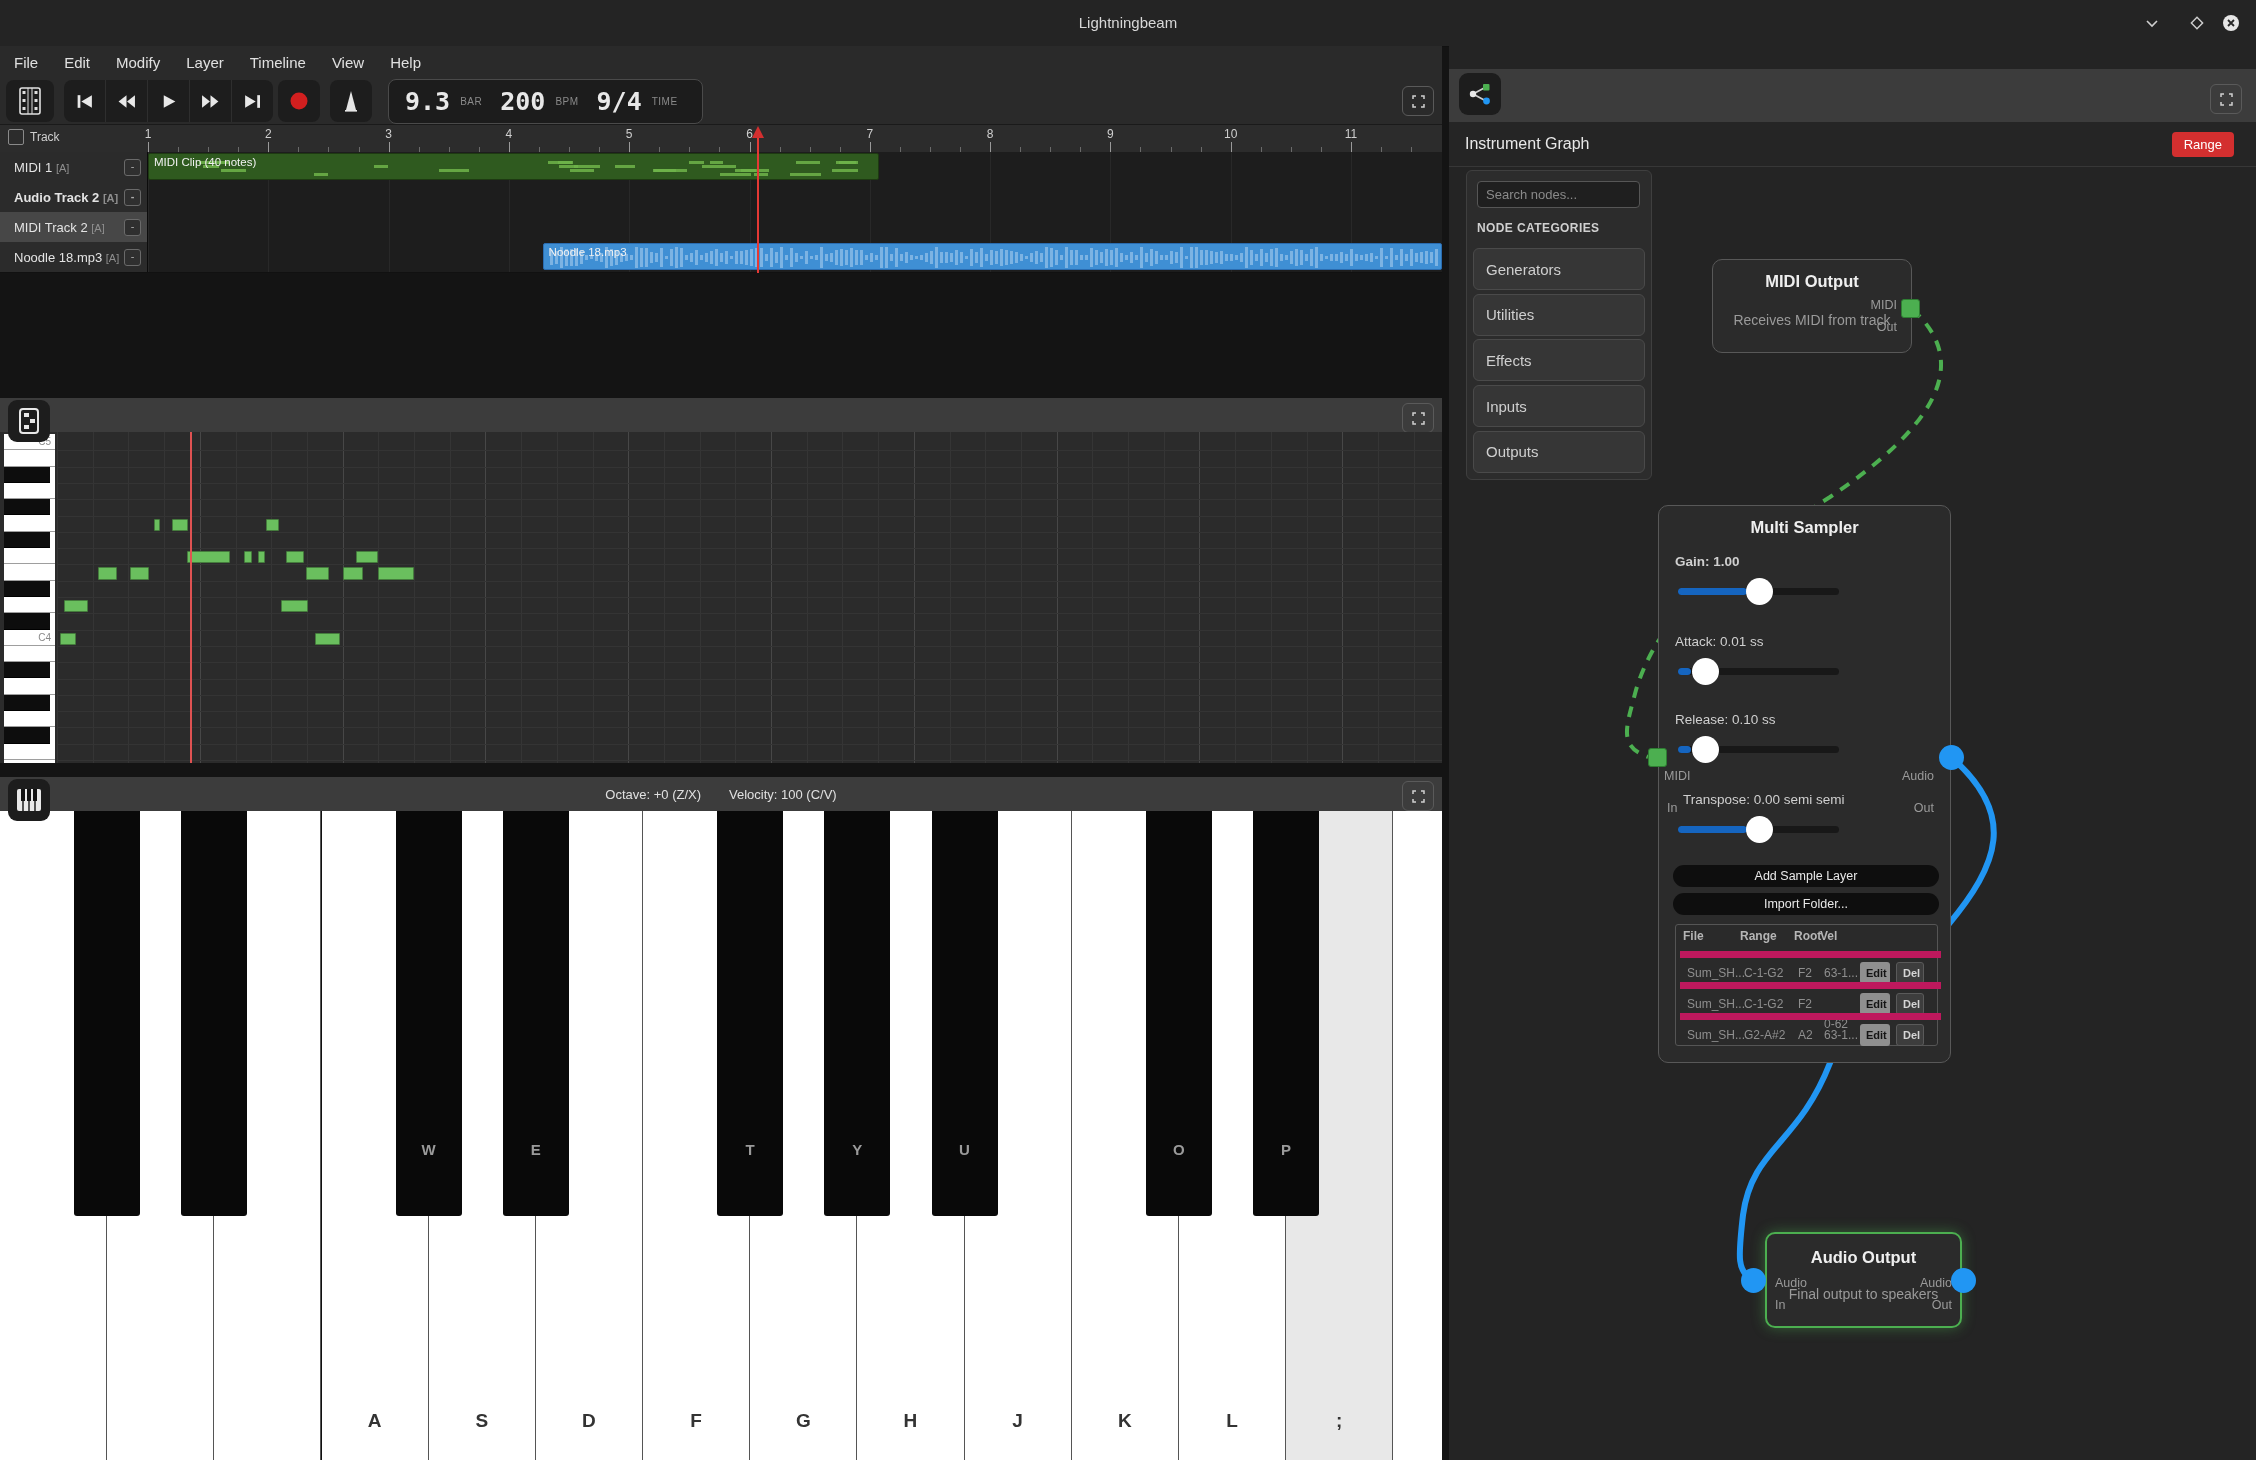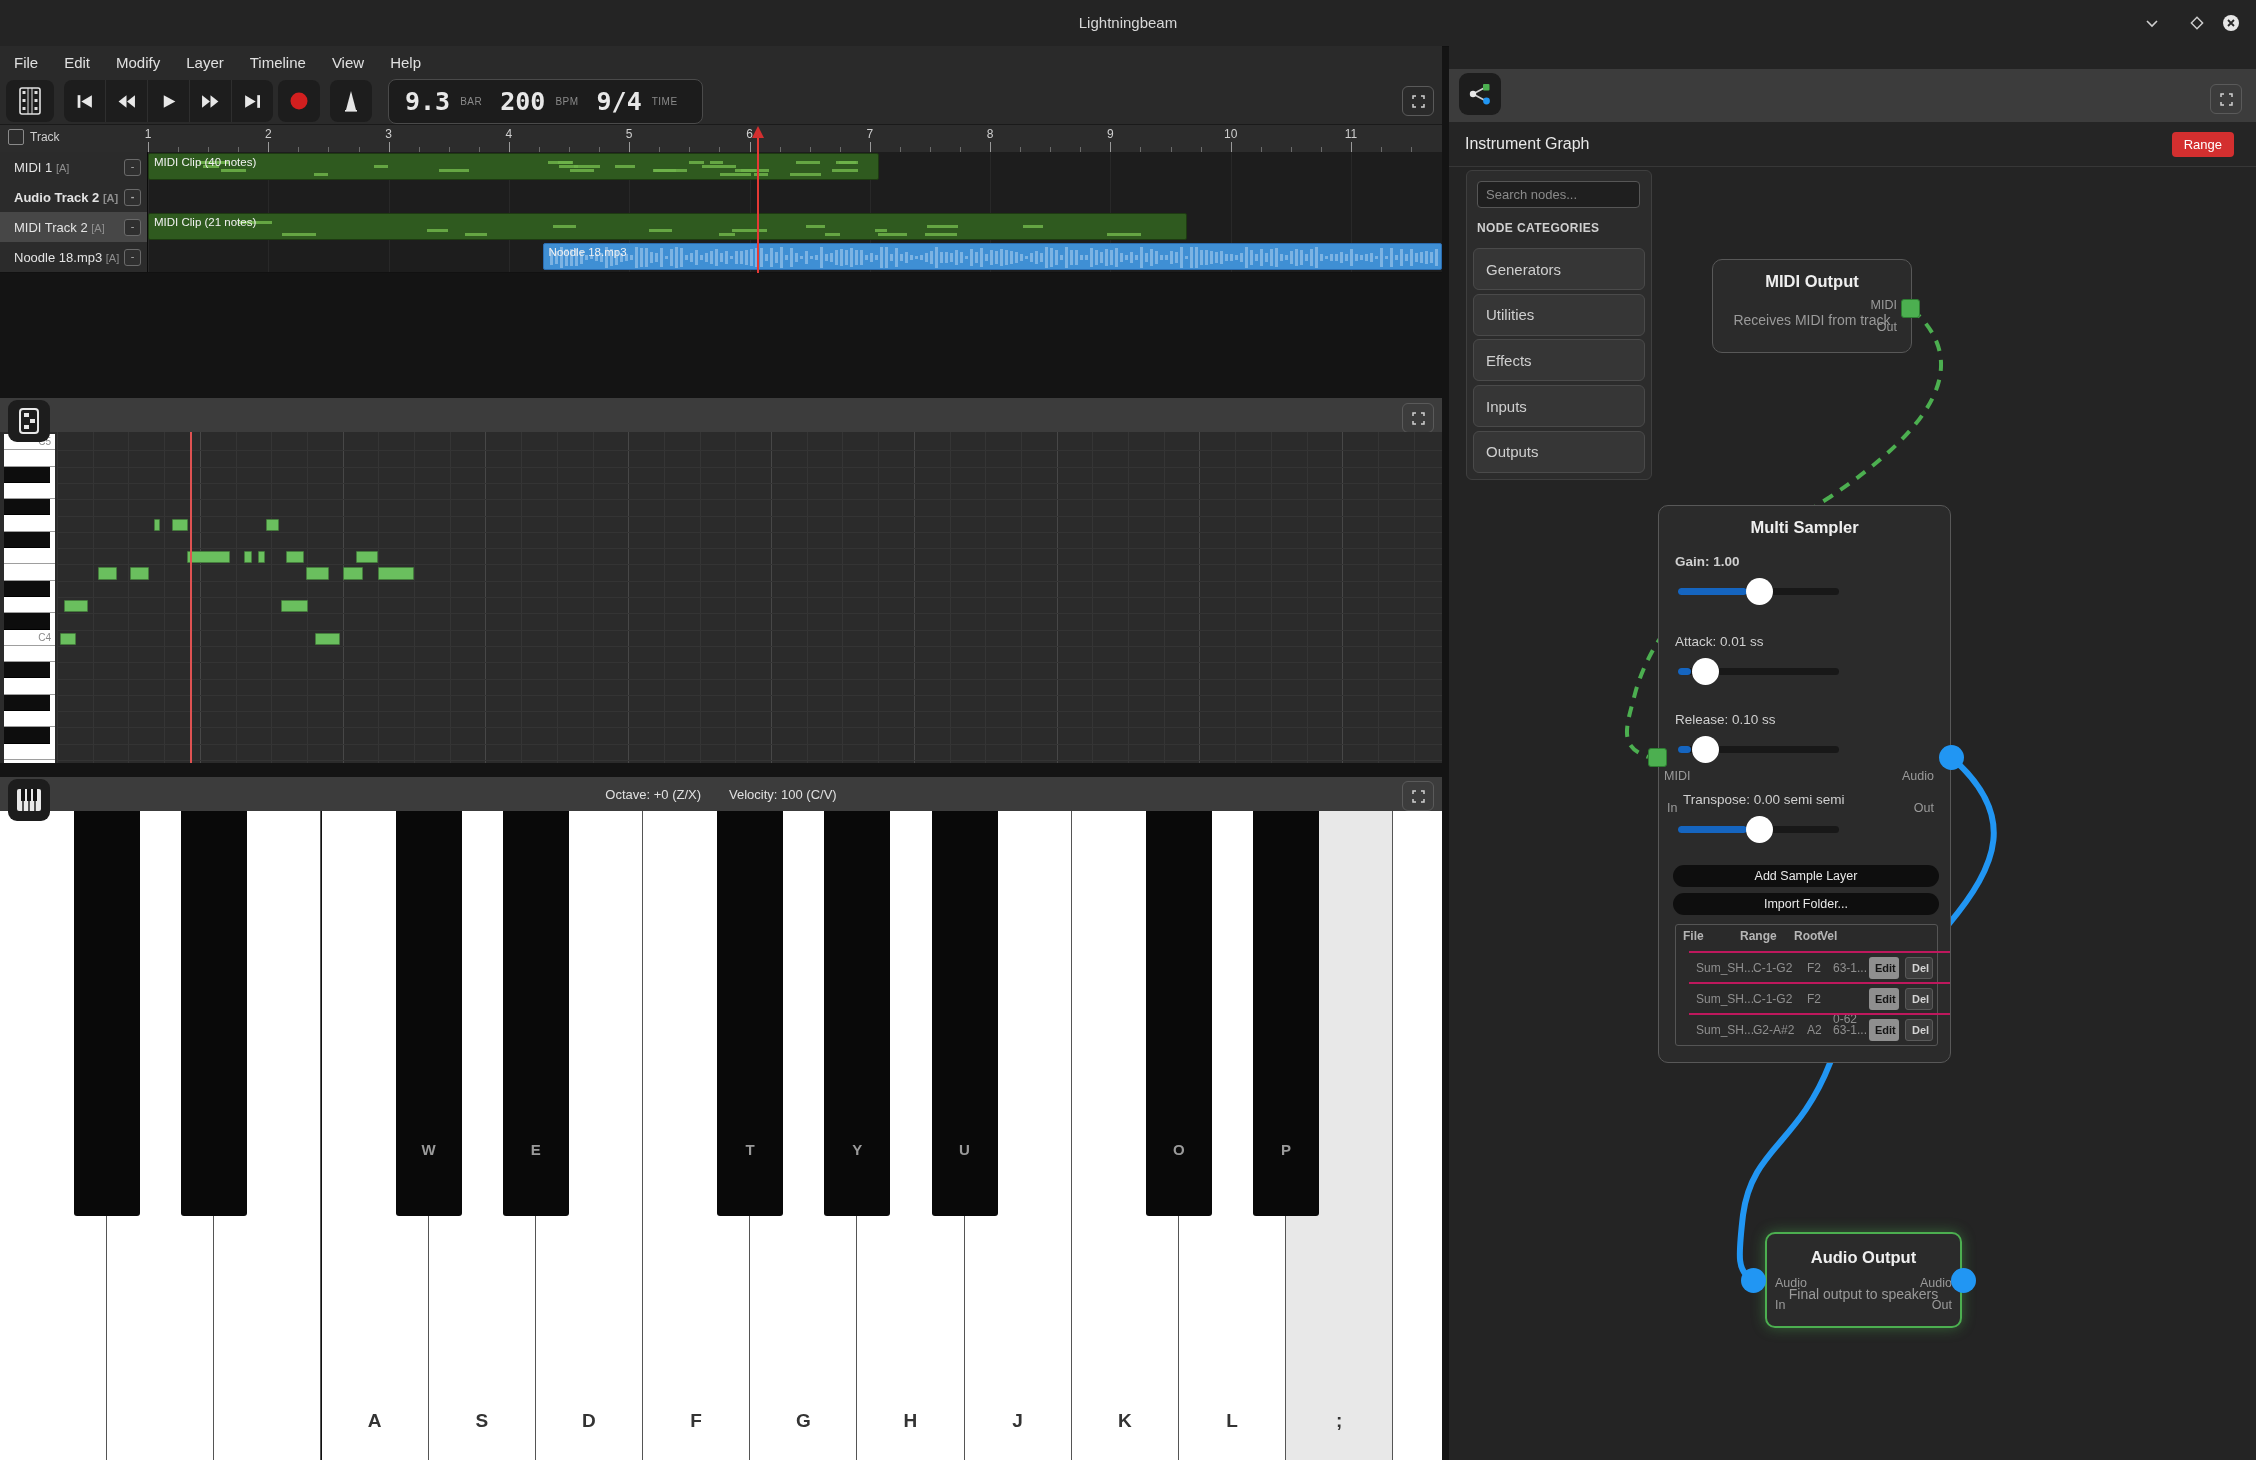--- a/index.html
+++ b/index.html
@@ -87,21 +87,21 @@
   .port-ci{position:absolute;width:25px;height:25px;background:#2196f3;border-radius:50%;z-index:4;}
   #node-output{border:2px solid #4caf50;box-shadow:0 0 14px rgba(76,175,80,.45);}
   .param-label{position:absolute;font-size:13.5px;color:#cfcfcf;}
   .slider{position:absolute;height:7px;background:#181818;border-radius:4px;}
   .slider .fill{position:absolute;left:0;top:0;height:7px;background:#1565c0;border-radius:4px;}
   .slider .knob{position:absolute;top:-10px;width:27px;height:27px;background:#fff;border-radius:50%;}
   .pill-btn{position:absolute;left:14px;width:266px;height:22px;background:#0e0e0e;border:none;border-radius:12px;color:#e8e8e8;
             font-size:12.5px;font-family:"Liberation Sans",sans-serif;}
   #sample-table{position:absolute;left:16px;top:418px;width:263px;height:122px;border:1px solid #555;border-radius:3px;box-sizing:border-box;background:#2a2a2a;}
   .st-head{position:absolute;top:4px;font-size:12px;font-weight:bold;color:#b5b5b5;}
-  .st-row{position:absolute;left:13px;width:100%;height:31px;border-top:2px solid #be185d;}
+  .st-row{position:absolute;left:4px;width:100%;height:31px;border-top:7px solid #be185d;}
   .st-cell{position:absolute;top:8px;font-size:12px;color:#8f8f8f;white-space:nowrap;}
   .edit-btn{position:absolute;left:180px;top:4px;width:30px;height:22px;background:#8f8f8f;color:#141414;border:none;border-radius:3px;font-size:11px;font-weight:bold;}
   .del-btn{position:absolute;left:216px;top:4px;width:28px;height:22px;background:#3d3d3d;color:#d5d5d5;border:1px solid #5a5a5a;border-radius:3px;font-size:11px;font-weight:bold;box-sizing:border-box;}
   svg{display:block;}
 </style>
 </head>
 <body>
 
 <div class="abs" id="titlebar">
   <div class="abs" id="win-title">Lightningbeam</div>
@@ -339,39 +339,20 @@
         <div style="position: absolute; left: 120.3px; top: 0px; width: 1px; height: 30px; background: rgba(255, 255, 255, 0.05);"></div>
         <div style="position: absolute; left: 240.6px; top: 0px; width: 1px; height: 30px; background: rgba(255, 255, 255, 0.05);"></div>
         <div style="position: absolute; left: 360.9px; top: 0px; width: 1px; height: 30px; background: rgba(255, 255, 255, 0.05);"></div>
         <div style="position: absolute; left: 481.2px; top: 0px; width: 1px; height: 30px; background: rgba(255, 255, 255, 0.05);"></div>
         <div style="position: absolute; left: 601.5px; top: 0px; width: 1px; height: 30px; background: rgba(255, 255, 255, 0.05);"></div>
         <div style="position: absolute; left: 721.8px; top: 0px; width: 1px; height: 30px; background: rgba(255, 255, 255, 0.05);"></div>
         <div style="position: absolute; left: 842.1px; top: 0px; width: 1px; height: 30px; background: rgba(255, 255, 255, 0.05);"></div>
         <div style="position: absolute; left: 962.4px; top: 0px; width: 1px; height: 30px; background: rgba(255, 255, 255, 0.05);"></div>
         <div style="position: absolute; left: 1082.7px; top: 0px; width: 1px; height: 30px; background: rgba(255, 255, 255, 0.05);"></div>
         <div style="position: absolute; left: 1203px; top: 0px; width: 1px; height: 30px; background: rgba(255, 255, 255, 0.05);"></div>
-        <div class="clip" style="left: 0px; width: 1039.39px; background: rgb(47, 90, 31); border: 1px solid rgb(30, 58, 18);">
-          <div style="position: absolute; left: 958.221px; top: 19px; width: 33.6942px; height: 2.5px; background: rgb(111, 180, 74); opacity: 0.85;"></div>
-          <div style="position: absolute; left: 133.241px; top: 19px; width: 33.4437px; height: 2.5px; background: rgb(111, 180, 74); opacity: 0.85;"></div>
-          <div style="position: absolute; left: 873.779px; top: 11px; width: 20.2362px; height: 2.5px; background: rgb(111, 180, 74); opacity: 0.85;"></div>
-          <div style="position: absolute; left: 775.934px; top: 19px; width: 32.5194px; height: 2.5px; background: rgb(111, 180, 74); opacity: 0.85;"></div>
-          <div style="position: absolute; left: 277.885px; top: 15px; width: 21.4549px; height: 2.5px; background: rgb(111, 180, 74); opacity: 0.85;"></div>
-          <div style="position: absolute; left: 499.878px; top: 15px; width: 22.7903px; height: 2.5px; background: rgb(111, 180, 74); opacity: 0.85;"></div>
-          <div style="position: absolute; left: 656.775px; top: 11px; width: 18.8652px; height: 2.5px; background: rgb(111, 180, 74); opacity: 0.85;"></div>
-          <div style="position: absolute; left: 404.497px; top: 11px; width: 22.2886px; height: 2.5px; background: rgb(111, 180, 74); opacity: 0.85;"></div>
-          <div style="position: absolute; left: 316.32px; top: 19px; width: 21.4031px; height: 2.5px; background: rgb(111, 180, 74); opacity: 0.85;"></div>
-          <div style="position: absolute; left: 725.687px; top: 15px; width: 12.0394px; height: 2.5px; background: rgb(111, 180, 74); opacity: 0.85;"></div>
-          <div style="position: absolute; left: 88.5852px; top: 7px; width: 34.5452px; height: 2.5px; background: rgb(111, 180, 74); opacity: 0.85;"></div>
-          <div style="position: absolute; left: 728.899px; top: 19px; width: 29.4972px; height: 2.5px; background: rgb(111, 180, 74); opacity: 0.85;"></div>
-          <div style="position: absolute; left: 778.011px; top: 11px; width: 31.4772px; height: 2.5px; background: rgb(111, 180, 74); opacity: 0.85;"></div>
-          <div style="position: absolute; left: 583.464px; top: 15px; width: 34.6151px; height: 2.5px; background: rgb(111, 180, 74); opacity: 0.85;"></div>
-          <div style="position: absolute; left: 676.097px; top: 19px; width: 14.7879px; height: 2.5px; background: rgb(111, 180, 74); opacity: 0.85;"></div>
-          <div style="position: absolute; left: 569.638px; top: 19px; width: 16.0196px; height: 2.5px; background: rgb(111, 180, 74); opacity: 0.85;"></div>
-          <div class="clip-label">MIDI Clip (21 notes)</div>
-        </div>
       </div>
       <div class="track-head sel">
         <div class="track-name">MIDI Track 2 <span class="track-tag">[A]</span></div>
         <div class="mute-btn">-</div>
       </div>
     </div>
     <div class="track-row" style="top: 90px;">
       <div class="lane">
         <div style="position: absolute; left: 0px; top: 0px; width: 1px; height: 30px; background: rgba(255, 255, 255, 0.05);"></div>
         <div style="position: absolute; left: 120.3px; top: 0px; width: 1px; height: 30px; background: rgba(255, 255, 255, 0.05);"></div>

